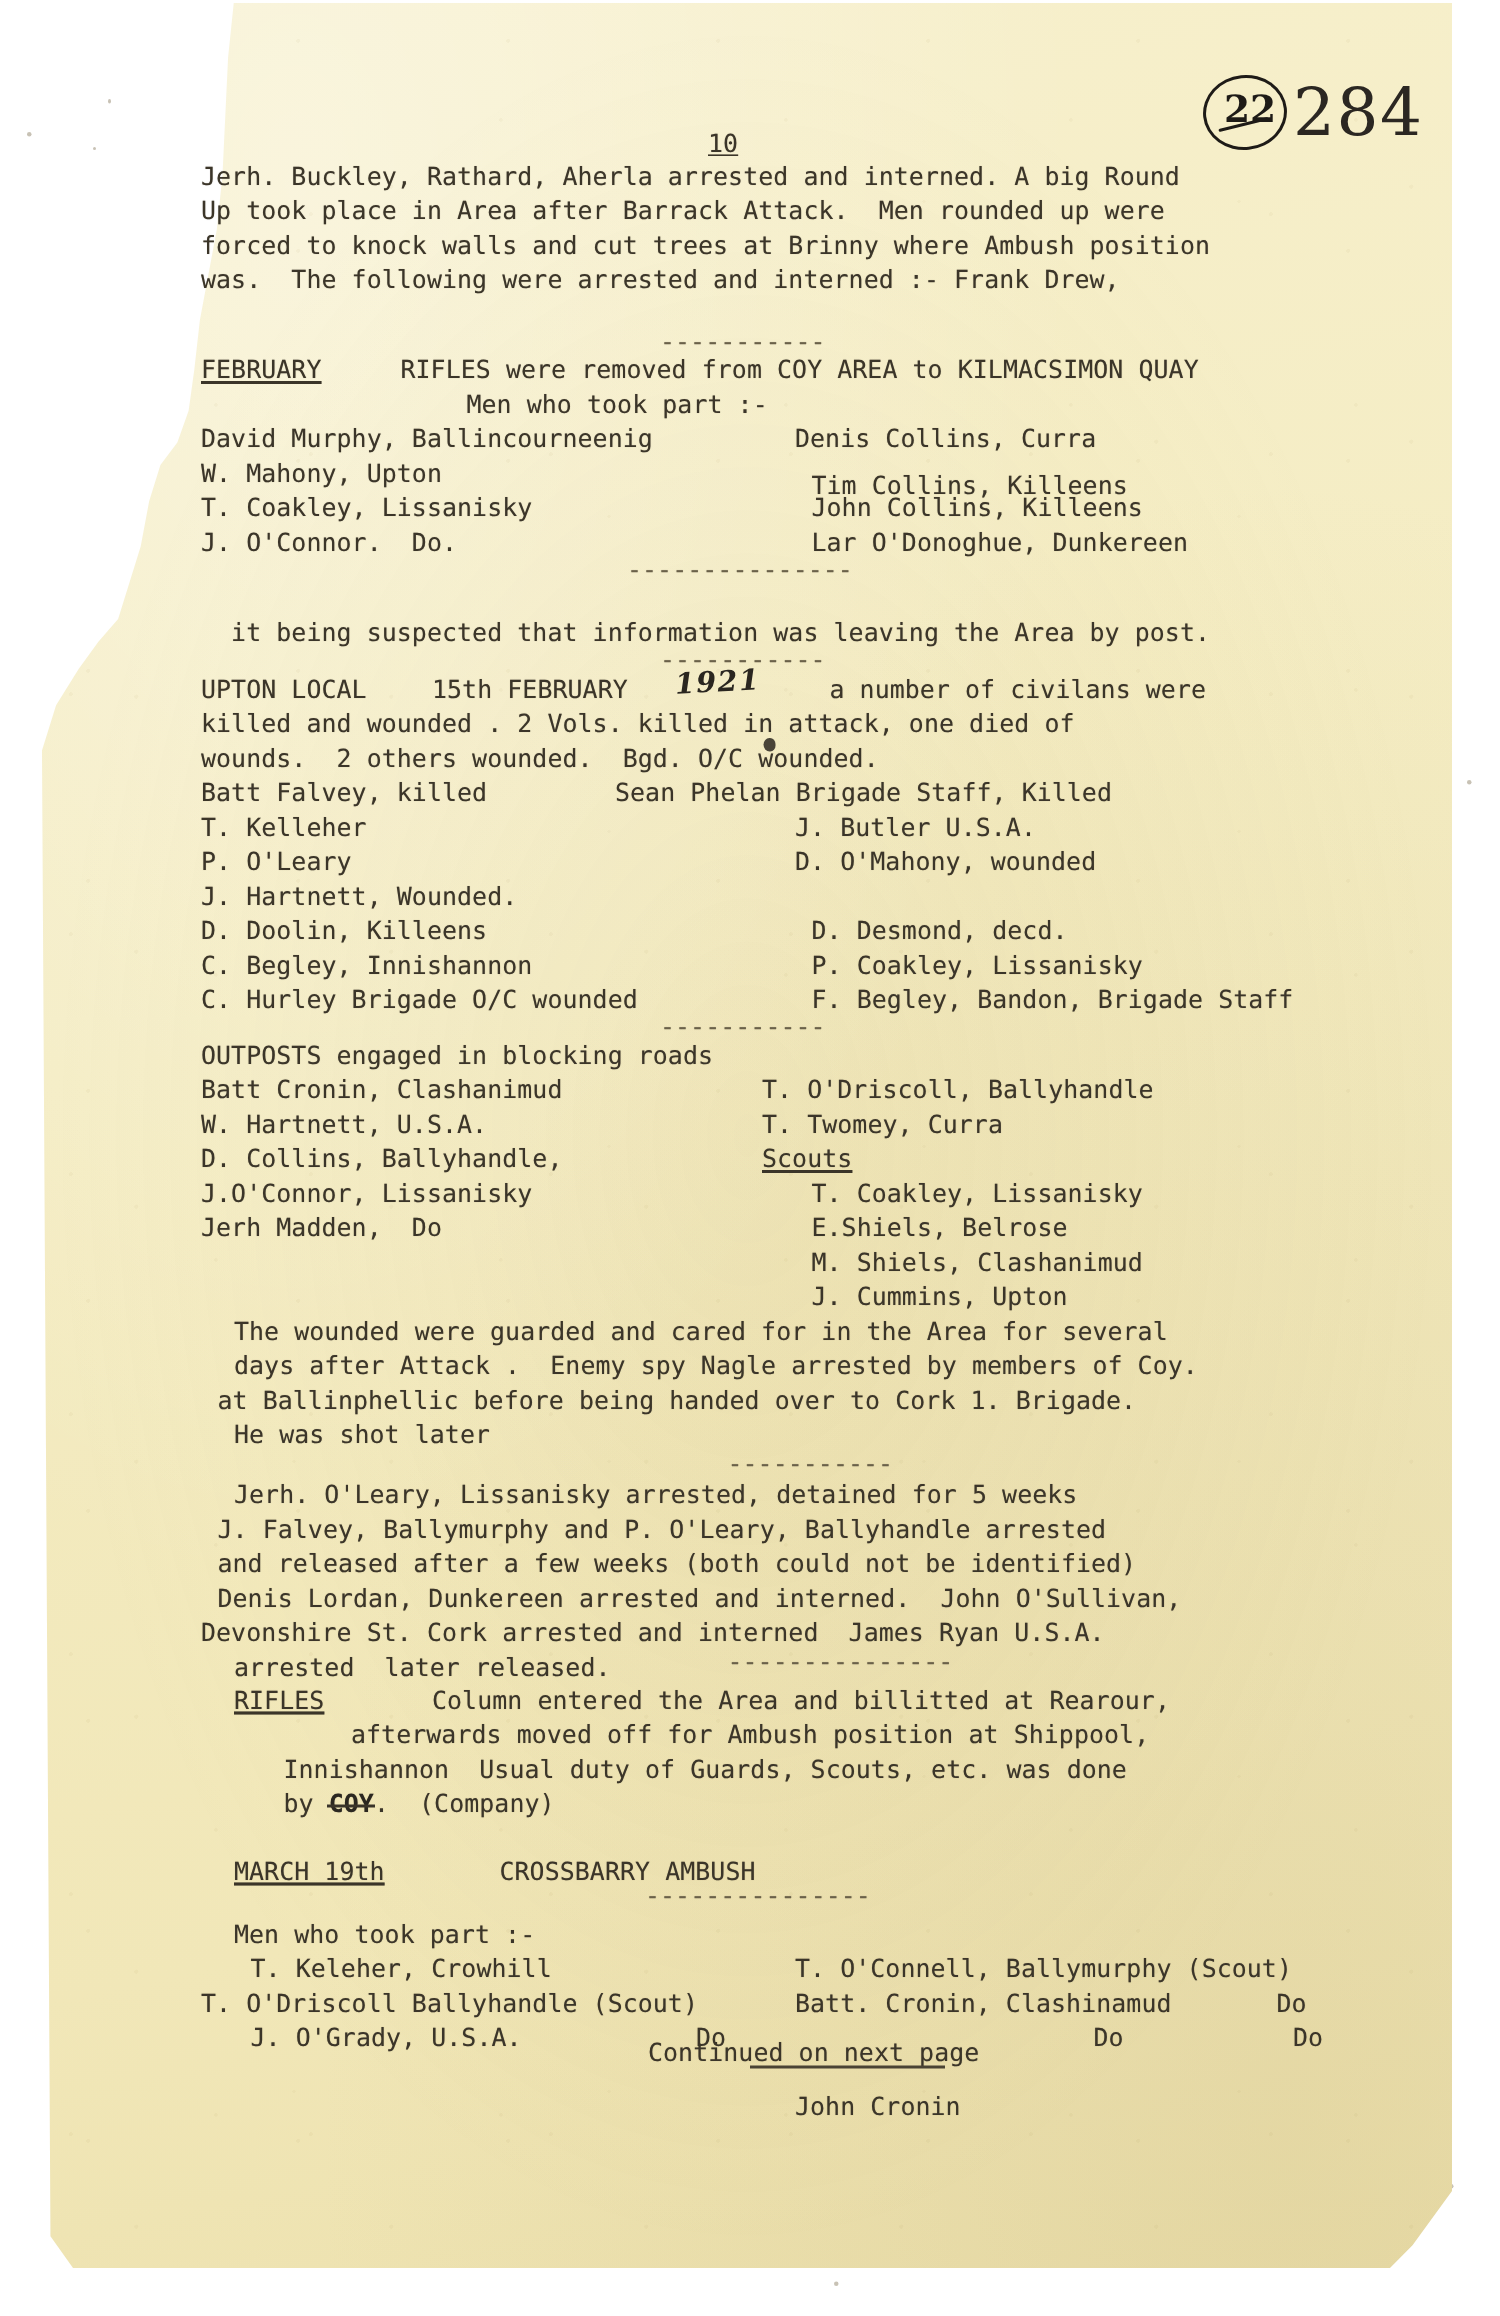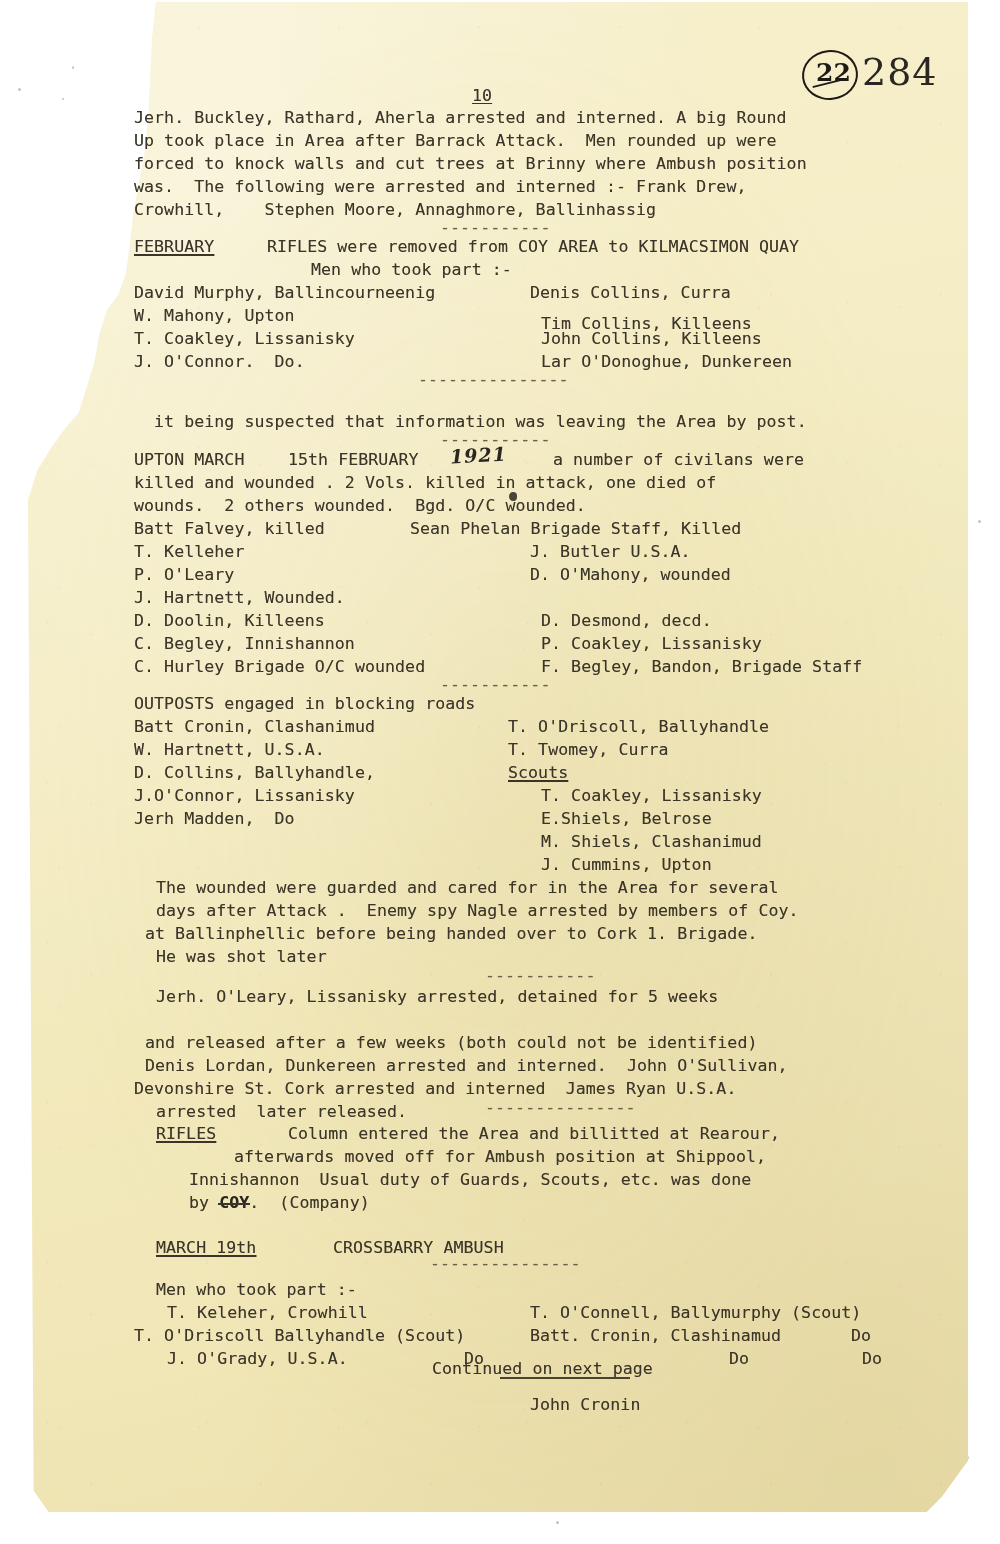--- a/index.html
+++ b/index.html
@@ -111,21 +111,21 @@
   }
   #hw-year {
     font-size: 19px;
     font-weight: 600;
     letter-spacing: 1px;
     transform: rotate(-3deg);
   }
   #hw-284 {
     font-family: "DejaVu Serif", serif;
     font-style: normal;
-    font-size: 38px;
+    font-size: 44px;
     color: #2b2722;
     letter-spacing: 1px;
   }
   #hw-22 {
     font-family: "DejaVu Serif", serif;
     font-style: normal;
     font-size: 25px;
     font-weight: 700;
     color: #1e1b17;
   }
@@ -195,21 +195,20 @@
   <div id="type">
 
     
     <div class="ln pagenum" style="left:472px; top:84px;"><span class="u">10</span></div>
 
     
     <div class="ln" style="left:134px; top:106px;">Jerh. Buckley, Rathard, Aherla arrested and interned. A big Round</div>
     <div class="ln" style="left:134px; top:129px;">Up took place in Area after Barrack Attack.  Men rounded up were</div>
     <div class="ln" style="left:134px; top:152px;">forced to knock walls and cut trees at Brinny where Ambush position</div>
     <div class="ln" style="left:134px; top:175px;">was.  The following were arrested and interned :- Frank Drew,</div>
-    <div class="ln" style="left:134px; top:198px;">Crowhill,    Stephen Moore, Annaghmore, Ballinhassig</div>
 
     <div class="ln faint" style="left:440px; top:216px;">-----------</div>
 
     
     <div class="ln" style="left:134px; top:235px;"><span class="u">FEBRUARY</span></div>
     <div class="ln" style="left:267px; top:235px;">RIFLES were removed from COY AREA to KILMACSIMON QUAY</div>
     <div class="ln" style="left:311px; top:258px;">Men who took part :-</div>
 
     <div class="ln" style="left:134px; top:281px;">David Murphy, Ballincourneenig</div>
     <div class="ln" style="left:134px; top:304px;">W. Mahony, Upton</div>
@@ -222,21 +221,21 @@
     <div class="ln" style="left:541px; top:350px;">Lar O'Donoghue, Dunkereen</div>
 
     <div class="ln faint" style="left:418px; top:368px;">---------------</div>
 
     
     <div class="ln" style="left:134px; top:410px;">  it being suspected that information was leaving the Area by post.</div>
 
     <div class="ln faint" style="left:440px; top:428px;">-----------</div>
 
     
-    <div class="ln" style="left:134px; top:448px;">UPTON MARCH</div>
+    <div class="ln" style="left:134px; top:448px;">UPTON LOCAL</div>
     <div class="ln" style="left:288px; top:448px;">15th FEBRUARY</div>
     <div class="ink" id="hw-year" style="left:450px; top:444px;">1921</div>
     <div class="ln" style="left:553px; top:448px;">a number of civilans were</div>
     <div class="ln" style="left:134px; top:471px;">killed and wounded . 2 Vols. killed in attack, one died of</div>
     <div class="ln" style="left:134px; top:494px;">wounds.  2 others wounded.  Bgd. O/C wounded.</div>
     <div id="blot" style="left:509px; top:492px;"></div>
 
     <div class="ln" style="left:134px; top:517px;">Batt Falvey, killed</div>
     <div class="ln" style="left:134px; top:540px;">T. Kelleher</div>
     <div class="ln" style="left:134px; top:563px;">P. O'Leary</div>
@@ -274,20 +273,21 @@
     
     <div class="ln" style="left:156px; top:876px;">The wounded were guarded and cared for in the Area for several</div>
     <div class="ln" style="left:156px; top:899px;">days after Attack .  Enemy spy Nagle arrested by members of Coy.</div>
     <div class="ln" style="left:145px; top:922px;">at Ballinphellic before being handed over to Cork 1. Brigade.</div>
     <div class="ln" style="left:156px; top:945px;">He was shot later</div>
 
     <div class="ln faint" style="left:485px; top:964px;">-----------</div>
 
     
     <div class="ln" style="left:156px; top:985px;">Jerh. O'Leary, Lissanisky arrested, detained for 5 weeks</div>
+    <div class="ln" style="left:145px; top:1008px;">J. Falvey, Ballymurphy and P. O'Leary, Ballyhandle arrested</div>
     <div class="ln" style="left:145px; top:1031px;">and released after a few weeks (both could not be identified)</div>
     <div class="ln" style="left:145px; top:1054px;">Denis Lordan, Dunkereen arrested and interned.  John O'Sullivan,</div>
     <div class="ln" style="left:134px; top:1077px;">Devonshire St. Cork arrested and interned  James Ryan U.S.A.</div>
     <div class="ln" style="left:156px; top:1100px;">arrested  later released.</div>
 
     <div class="ln faint" style="left:485px; top:1096px;">---------------</div>
 
     
     <div class="ln" style="left:156px; top:1122px;"><span class="u">RIFLES</span></div>
     <div class="ln" style="left:288px; top:1122px;">Column entered the Area and billitted at Rearour,</div>

